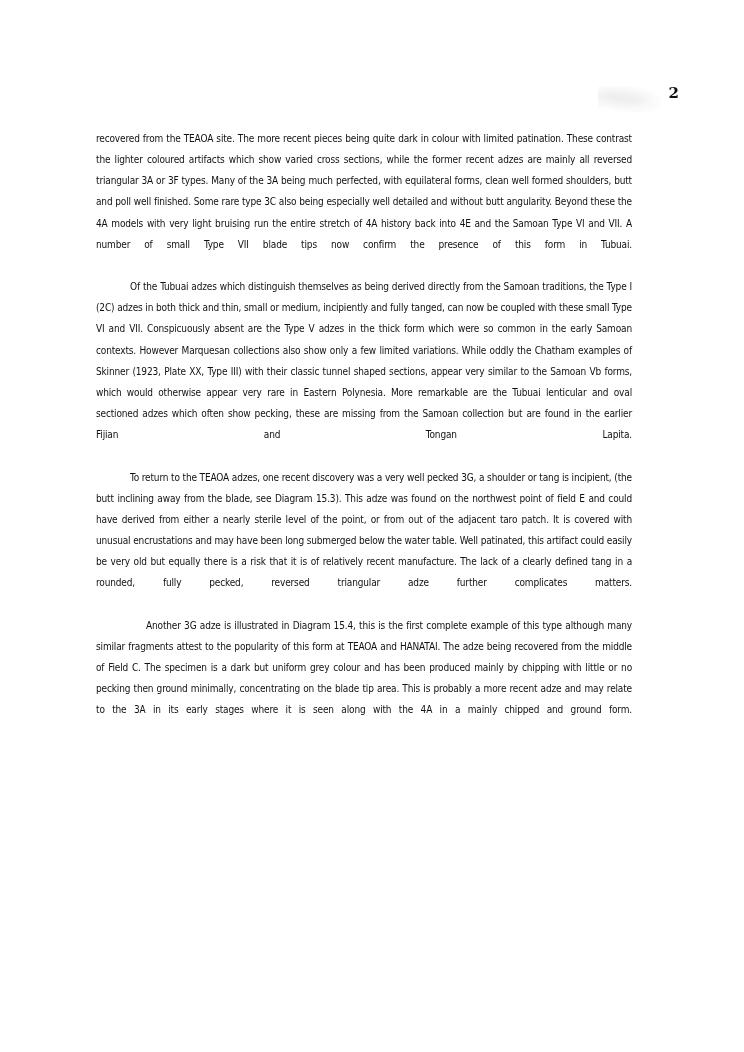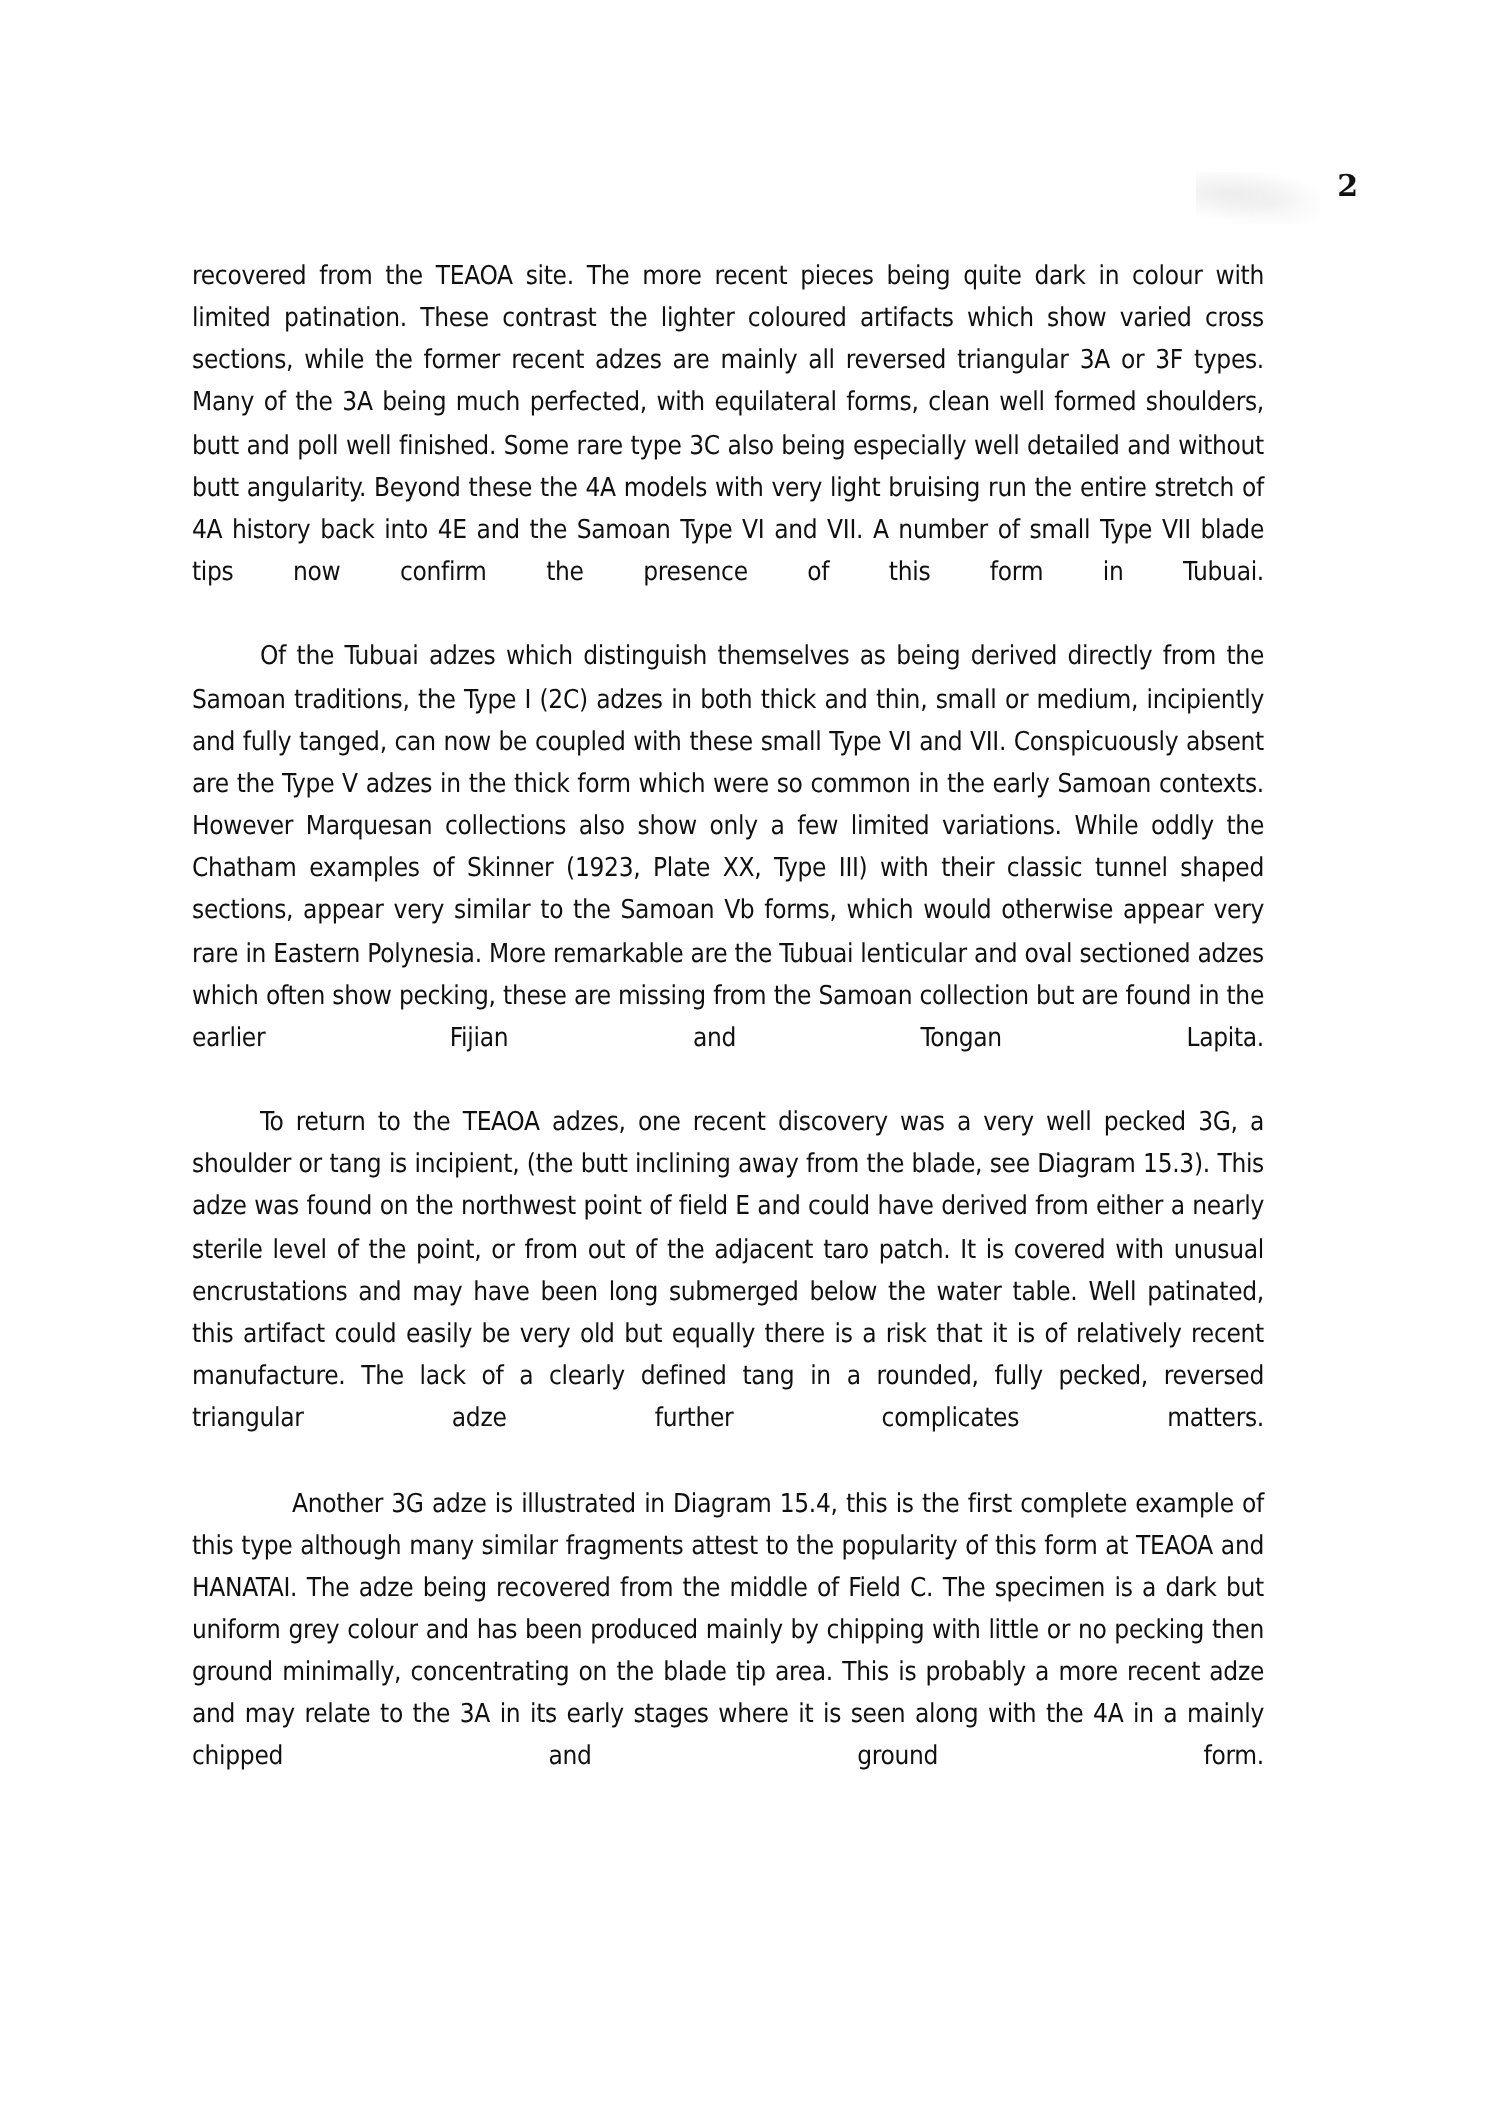--- a/index.html
+++ b/index.html
@@ -26,21 +26,21 @@
     font-weight: bold;
     font-size: 15px;
     color: #111111;
     letter-spacing: 0px;
   }
   .body-text {
     position: absolute;
     top: 128px;
     left: 96px;
     width: 536px;
-    font-size: 13px;
+    font-size: 10px;
     line-height: 21.15px;
     color: #101010;
     text-align: justify;
     text-justify: inter-word;
     -webkit-font-smoothing: none;
     font-stretch: condensed;
     letter-spacing: -0.15px;
   }
   .body-text p {
     margin: 0;

